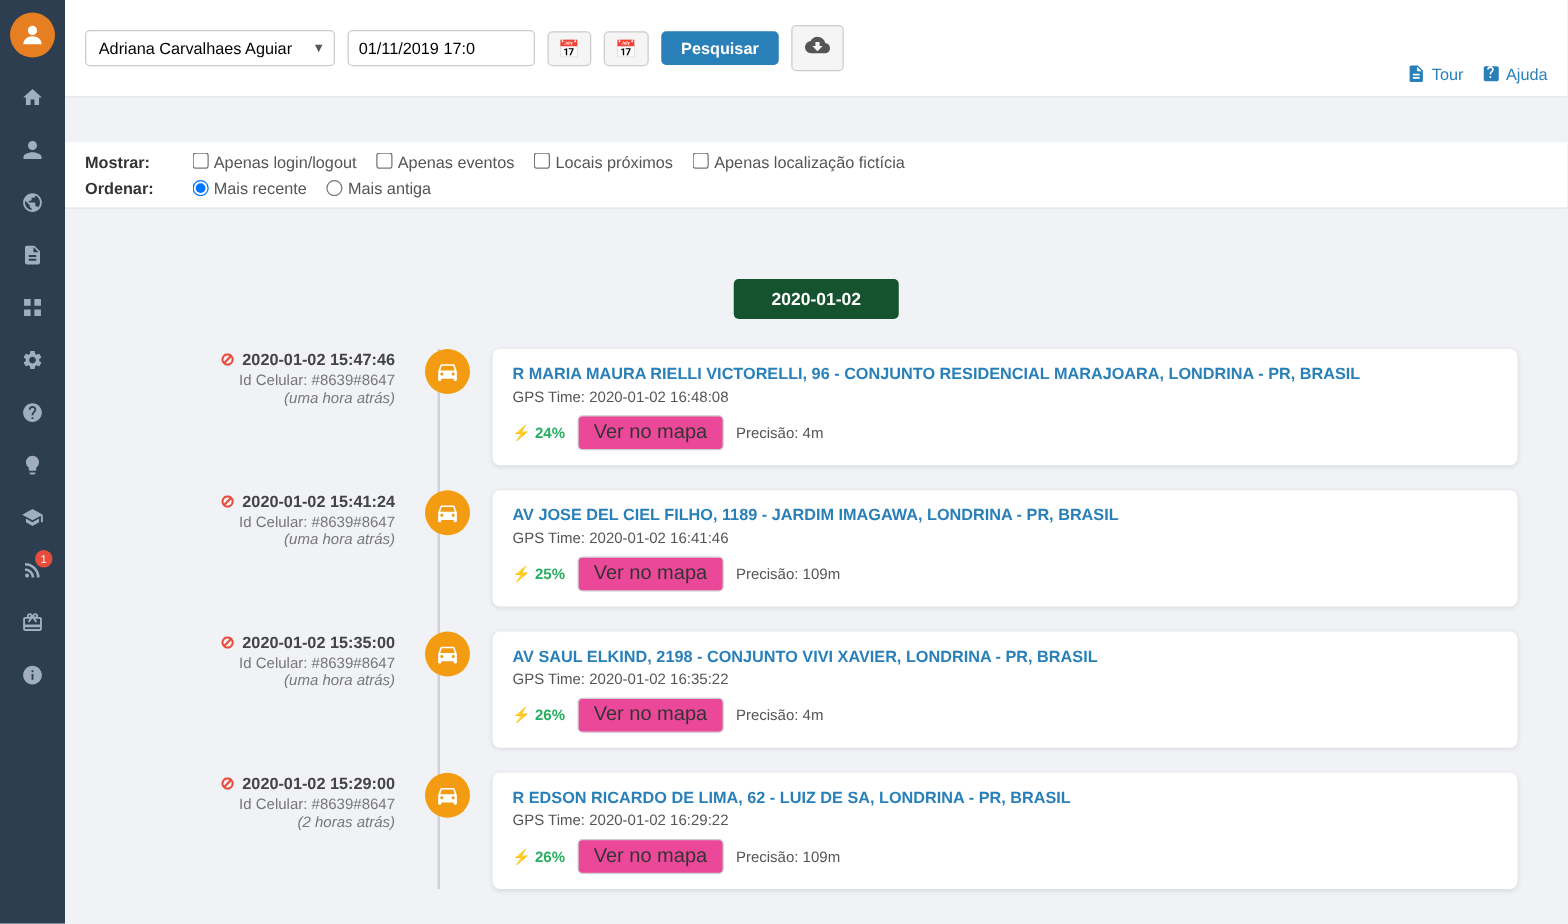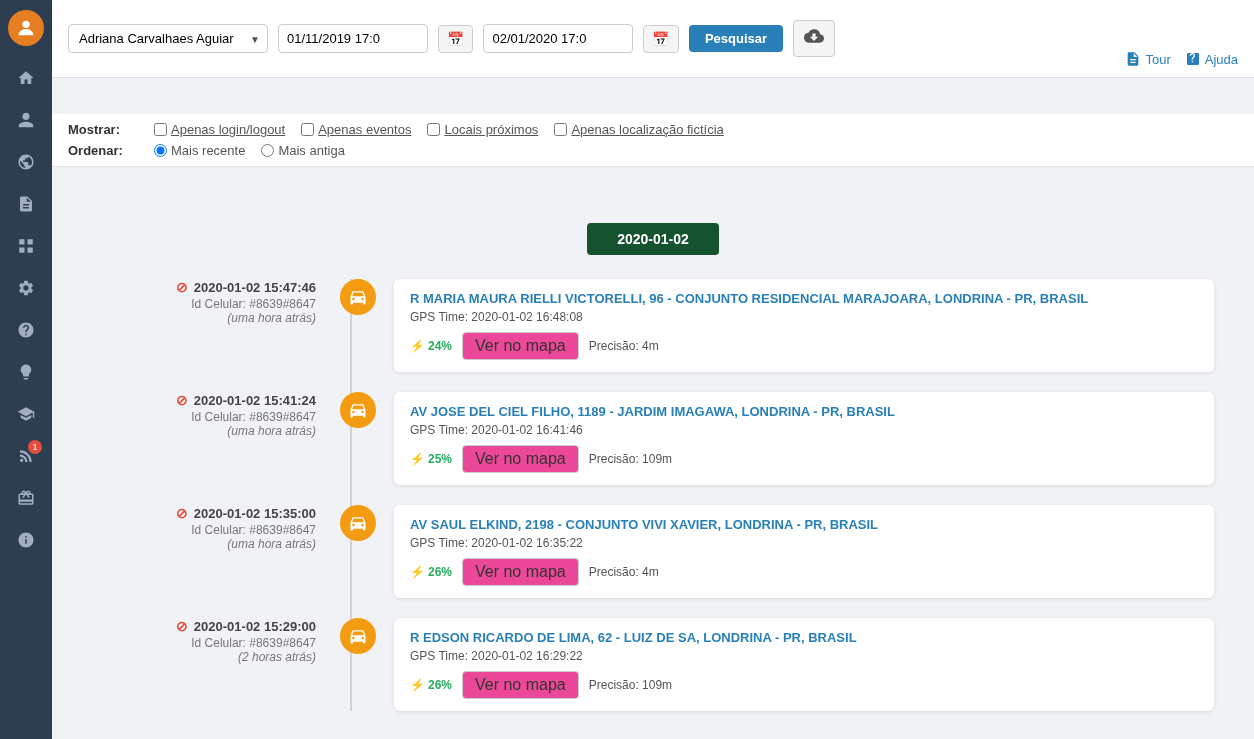--- a/index.html
+++ b/index.html
@@ -151,22 +151,22 @@
       display: flex;
       align-items: center;
       gap: 16px;
     }
     .filter-label {
       font-weight: bold;
       color: #333;
       min-width: 70px;
     }
     .checkbox-item {
-      display: flex; align-items: center; gap: 4px;
-      color: #555; cursor: pointer; text-decoration: underline;
+      display: flex; align-items: flex-start; gap: 4px;
+      color: #555; cursor: pointer;
     }
     .checkbox-item input[type="checkbox"] { cursor: pointer; }
     .radio-item {
       display: flex; align-items: center; gap: 4px;
       color: #555; cursor: pointer;
     }
     .radio-item input[type="radio"] { cursor: pointer; }
 
     
     .content {
@@ -382,21 +382,20 @@
     <div class="select-wrapper">
       <select>
         <option>Adriana Carvalhaes Aguiar</option>
       </select>
       <span class="select-arrow">▼</span>
     </div>
 
     <input class="date-input" type="text" value="01/11/2019 17:0" style="">
     <button class="calendar-btn">📅</button>
 
-    <input class="date-input" type="text" value="02/01/2020 17:0" style="">
     <button class="calendar-btn">📅</button>
 
     <button class="search-btn">Pesquisar</button>
 
     <button class="download-btn">
       <svg width="20" height="20" viewBox="0 0 24 24" fill="#555">
           <path d="M19.35 10.04A7.49 7.49 0 0 0 12 4C9.11 4 6.6 5.64 5.35 8.04A5.994 5.994 0 0 0 0 14c0 3.31 2.69 6 6 6h13c2.76 0 5-2.24 5-5 0-2.64-2.05-4.78-4.65-4.96zM17 13l-5 5-5-5h3V9h4v4h3z"></path>
         </svg>
     </button>
 

